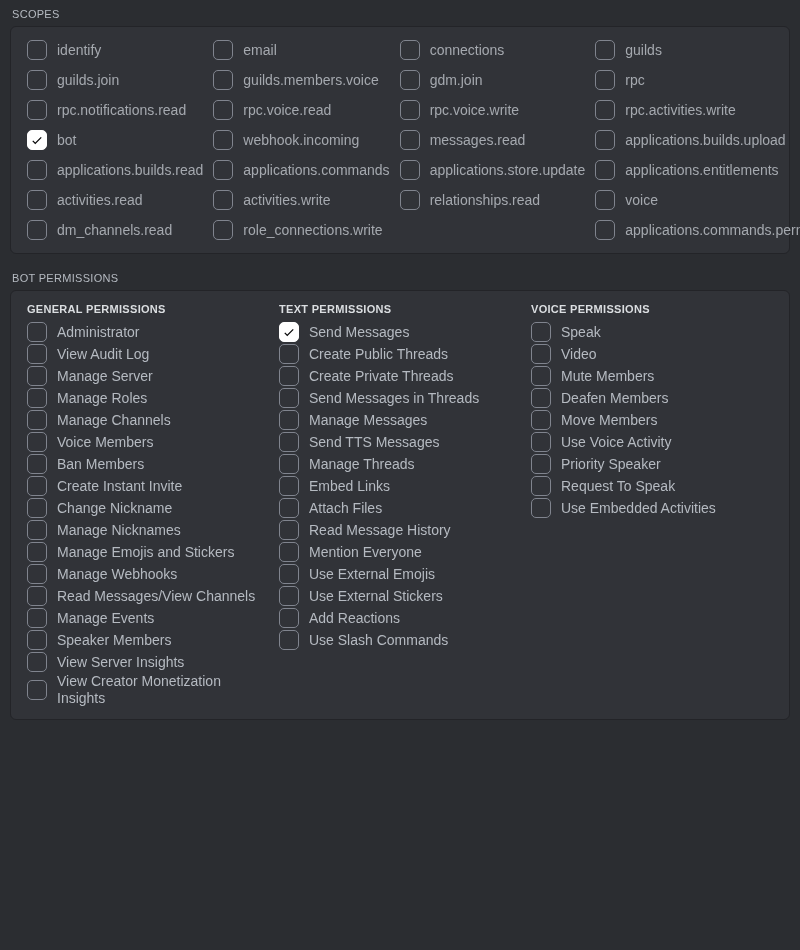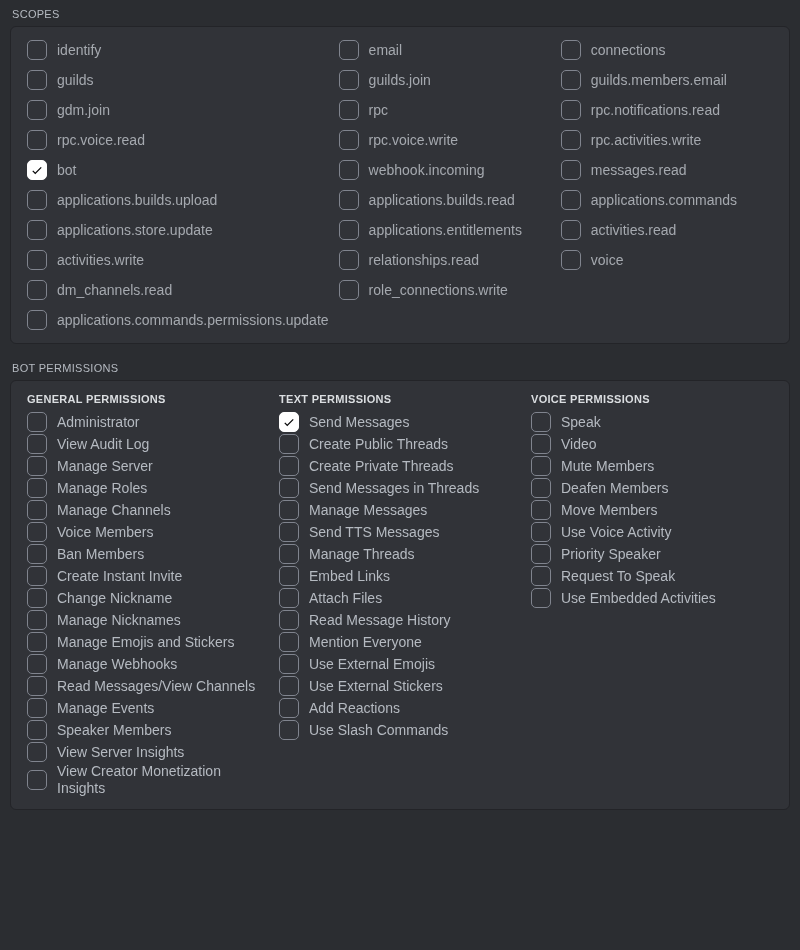--- a/index.html
+++ b/index.html
@@ -21,21 +21,21 @@
   }
   .panel {
     background: #313338;
     border: 1px solid #232428;
     border-radius: 6px;
     padding: 12px 16px;
     margin-bottom: 18px;
   }
   .scopes-grid {
     display: grid;
-    grid-template-columns: repeat(3, 1fr);
+    grid-template-columns: repeat(4, 1fr);
     column-gap: 10px;
     row-gap: 8px;
   }
   .perms-grid {
     display: grid;
     grid-template-columns: repeat(3, 1fr);
     column-gap: 10px;
   }
   .perms-col { display: flex; flex-direction: column; }
   .col-header {
@@ -93,21 +93,21 @@
       <div class="check-row">
         <div class="checkbox"></div>
         <span class="check-label">guilds</span>
       </div>
       <div class="check-row">
         <div class="checkbox"></div>
         <span class="check-label">guilds.join</span>
       </div>
       <div class="check-row">
         <div class="checkbox"></div>
-        <span class="check-label">guilds.members.email</span>
+        <span class="check-label">guilds.members.voice</span>
       </div>
       <div class="check-row">
         <div class="checkbox"></div>
         <span class="check-label">gdm.join</span>
       </div>
       <div class="check-row">
         <div class="checkbox"></div>
         <span class="check-label">rpc</span>
       </div>
       <div class="check-row">

